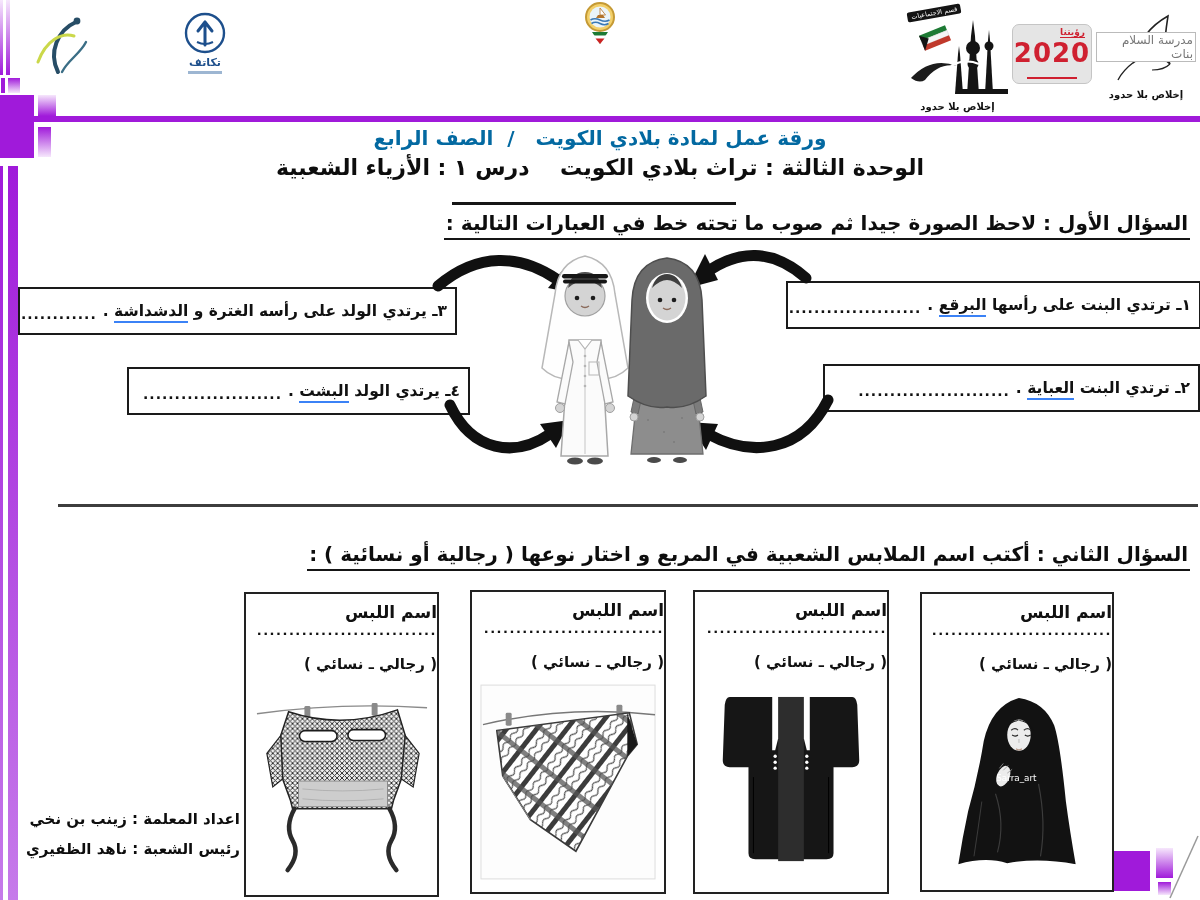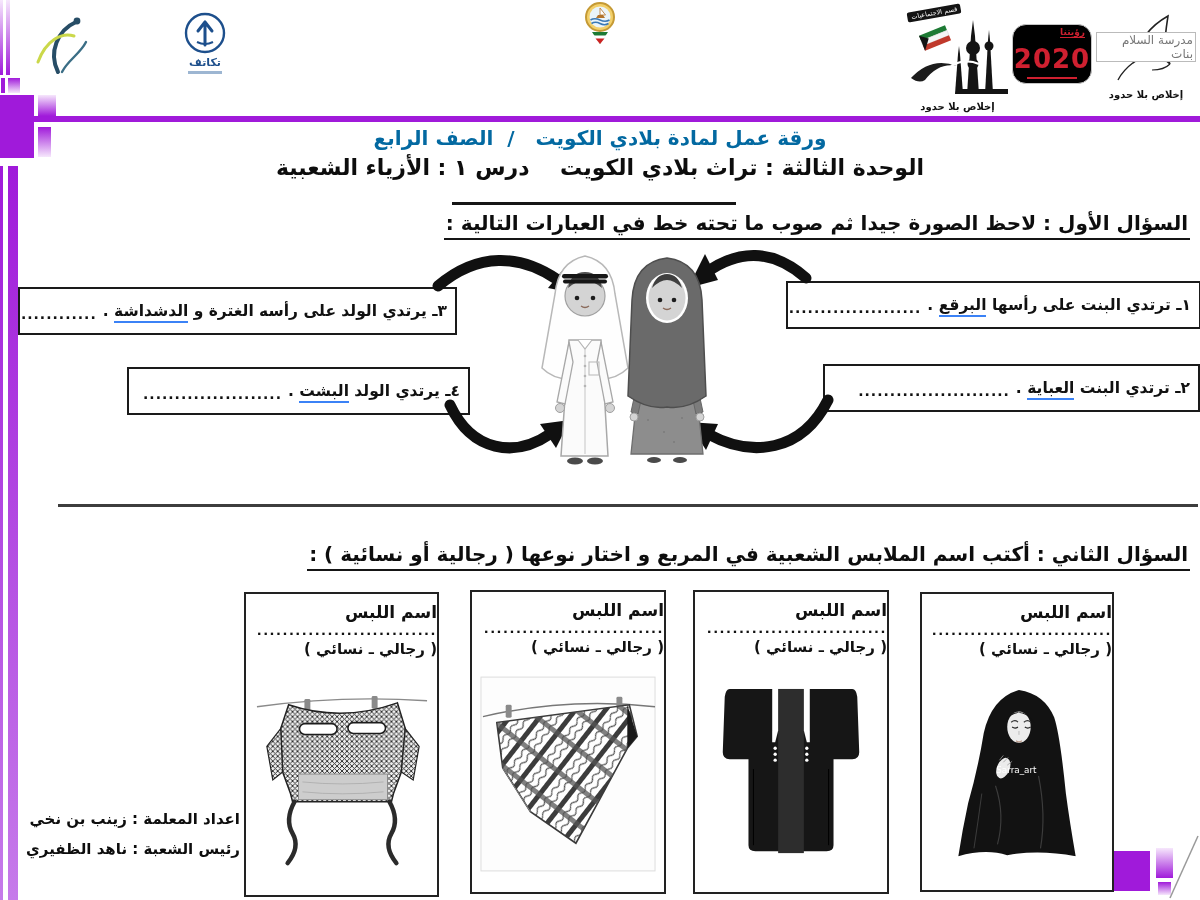--- a/index.html
+++ b/index.html
@@ -28,21 +28,21 @@
   .stmt{position:absolute;border:2px solid #1a1a1a;background:#fff;display:flex;
         align-items:center;direction:rtl;padding:0 8px;font-size:15.5px;font-weight:bold;
         white-space:nowrap;overflow:hidden;}
   .stmt .u{border-bottom:2px solid #3b82f6;padding-bottom:1px;}
   .stmt .dots{margin:6px 6px 0 0;letter-spacing:1px;font-size:14px;}
   
   .answer-box{position:absolute;border:2px solid #222;background:#fff;display:flex;
               flex-direction:column;align-items:flex-start;padding-top:8px;direction:rtl;}
   .box-name{font-size:17px;font-weight:bold;}
   .box-dots{font-size:13px;font-weight:bold;letter-spacing:1.5px;line-height:10px;margin-top:4px;}
-  .box-type{font-size:15px;font-weight:bold;margin-top:4px;}
+  .box-type{font-size:15px;font-weight:bold;margin-top:19px;}
   .box-img{width:100%;flex:1;display:flex;align-items:center;justify-content:center;overflow:hidden;}
   
   .footer{position:absolute;left:18px;top:804px;width:222px;direction:rtl;text-align:right;
           font-size:15px;font-weight:bold;line-height:30px;color:#0d0d0d;}
   .tinylabel{position:absolute;font-size:12px;color:#777;border:1px solid #bbb;
              padding:0 2px;background:#fff;}
 </style>
 </head>
 <body>
 
@@ -113,23 +113,23 @@
         <path d="M16,24 L24,30 L16,40.2 Z" fill="#141414"></path>
       </g>
       <path d="M6,72 Q26,50 52,60 Q34,56 20,74 Q14,78 6,72 Z" fill="#1c1c1c"></path>
       <path d="M46,60 Q60,52 74,58" stroke="#fff" stroke-width="2.2" fill="none"></path>
       <rect x="55" y="83" width="48" height="5" fill="#141414"></rect>
     </svg>
     <span class="abs" style="left:2px;top:2px;background:#141414;color:#fff;font-size:6.5px;padding:1px 4px;border-radius:2px;transform:rotate(-10deg);direction:rtl;">قسم الاجتماعيات</span>
     <span class="abs b" style="left:0;bottom:0;width:100%;text-align:center;font-size:10px;direction:rtl;color:#111;">إخلاص بلا حدود</span>
   </div>
 
-  <div class="logo" style="left:1012px;top:24px;width:78px;height:58px;border:1px solid #c5c5c5;border-radius:14px;background:#000000;">
+  <div class="logo" style="left:1012px;top:24px;width:78px;height:58px;border:1px solid #c5c5c5;border-radius:7px;background:#e5e5e5;">
     <span class="abs b" style="right:6px;top:2px;font-size:9px;color:#cf2030;direction:rtl;border-bottom:1px solid #cf2030;">رؤيتنا</span>
-    <span class="abs b" style="left:0;top:13px;width:100%;text-align:center;font-size:26px;letter-spacing:1px;color:#cf2030;font-family:'DejaVu Sans',sans-serif;margin-top:6px;">2020</span>
+    <span class="abs b" style="left:0;top:13px;width:100%;text-align:center;font-size:26px;letter-spacing:1px;color:#cf2030;font-family:'DejaVu Sans',sans-serif;">2020</span>
     <span class="abs" style="left:14px;bottom:4px;width:50px;height:2px;background:#cf2030;"></span>
   </div>
 
   <div class="logo" style="left:1096px;top:8px;width:100px;height:92px;">
     <svg width="100" height="92" viewBox="0 0 100 92">
       <path d="M72,8 C54,18 42,34 38,54 C52,44 64,46 74,56 C66,40 70,22 72,8 Z" fill="none" stroke="#222" stroke-width="1.6"></path>
       <path d="M38,54 C30,60 26,64 22,72" stroke="#222" stroke-width="1.4" fill="none"></path>
       <path d="M74,56 C70,60 64,62 56,62" stroke="#222" stroke-width="1.2" fill="none"></path>
     </svg>
     <span class="tinylabel" style="right:0;top:24px;direction:rtl;">مدرسة السلام بنات</span>

